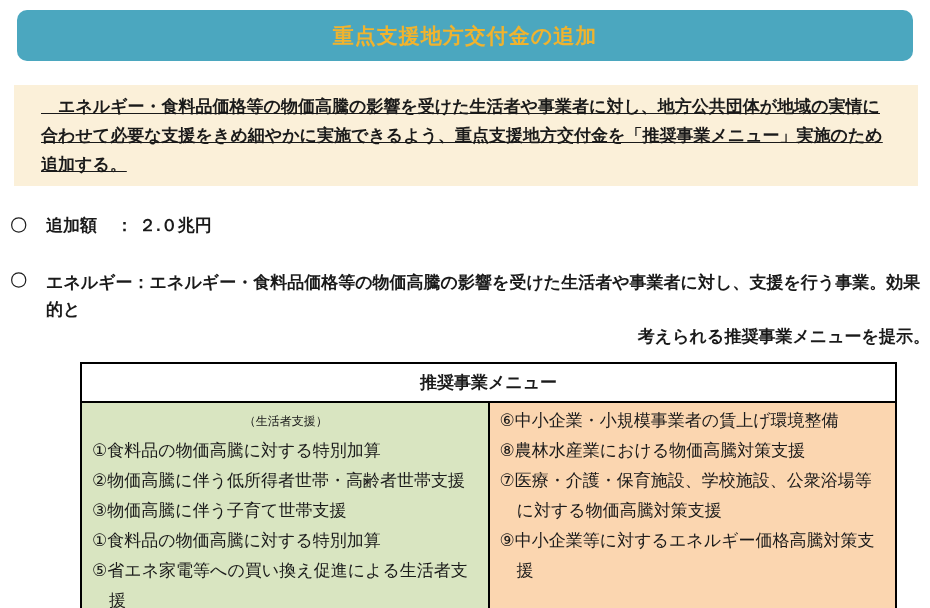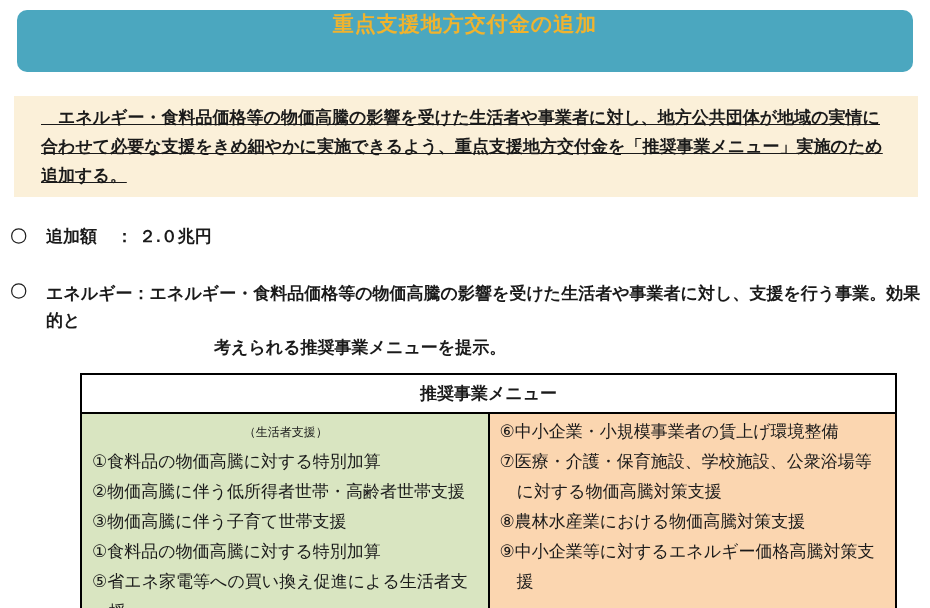--- a/index.html
+++ b/index.html
@@ -2,22 +2,22 @@
 <html lang="ja"><head>
 <meta charset="utf-8">
 <style>
   html,body{margin:0;padding:0;}
   body{
     width:930px;height:608px;overflow:hidden;background:#ffffff;
     font-family:"Liberation Sans","DejaVu Sans",sans-serif;
     color:#1a1a1a;
   }
   .banner{
-    margin:10px 17px 8px 17px;height:62px;background:#4BA7BF;border-radius:10px;
-    display:flex;justify-content:center;
+    margin:10px 17px 8px 17px;height:51px;background:#4BA7BF;border-radius:10px;
+    display:flex;align-items:center;justify-content:center;
   }
   .banner-title{
     margin:0;color:#F0B32E;font-size:21px;font-weight:700;letter-spacing:1px;
   }
   .intro-box{
     margin:24px 12px 0 14px;background:#FBF0D9;padding:7px 27px;text-decoration:underline;
   }
   .intro-text{
     margin:0;font-size:17px;font-weight:700;line-height:29px;
   }
@@ -27,21 +27,21 @@
   }
   .bullet-amount{margin-top:28px;}
   .bullet-target{margin-top:31px;}
   .bullet-marker{
     width:36px;flex:0 0 36px;font-size:17px;line-height:24px;
   }
   .bullet-label{display:inline-block;min-width:70px;line-height:24px;}
   .bullet-colon{line-height:24px;}
   .bullet-value{margin-left:6px;line-height:24px;}
   .bullet-body{flex:1;line-height:27px;}
-  .bullet-line2{padding-left:168px;}
+  .bullet-line2{padding-left:168px;text-align:right;}
   .menu-table{
     margin:12px 33px 0 80px;border:2px solid #000;background:#fff;
   }
   .table-title{
     text-align:center;font-weight:700;font-size:17px;padding:7px 0;
     background:#ffffff;border-bottom:2px solid #000;
   }
   .table-cols{display:flex;align-items:stretch;}
   .col{flex:1;padding:3px 8px 10px 10px;}
   .col-left{background:#D9E5C1;}
@@ -93,22 +93,22 @@
         <div class="col-header">（生活者支援）</div>
         <div class="col-item">①食料品の物価高騰に対する特別加算</div>
         <div class="col-item">②物価高騰に伴う低所得者世帯・高齢者世帯支援</div>
         <div class="col-item">③物価高騰に伴う子育て世帯支援</div>
         <div class="col-item">①食料品の物価高騰に対する特別加算</div>
         <div class="col-item">⑤省エネ家電等への買い換え促進による生活者支援</div>
       </div>
 
       <div class="col col-right" style="background: rgb(251, 214, 176);">
         <div class="col-item">⑥中小企業・小規模事業者の賃上げ環境整備</div>
+        <div class="col-item">⑧農林水産業における物価高騰対策支援</div>
         <div class="col-item">⑦医療・介護・保育施設、学校施設、公衆浴場等に対する物価高騰対策支援</div>
-        <div class="col-item">⑧農林水産業における物価高騰対策支援</div>
         <div class="col-item">⑨中小企業等に対するエネルギー価格高騰対策支援</div>
 
       </div>
 
     </div>
   </div>
 
 </div>
 
 </body></html>

